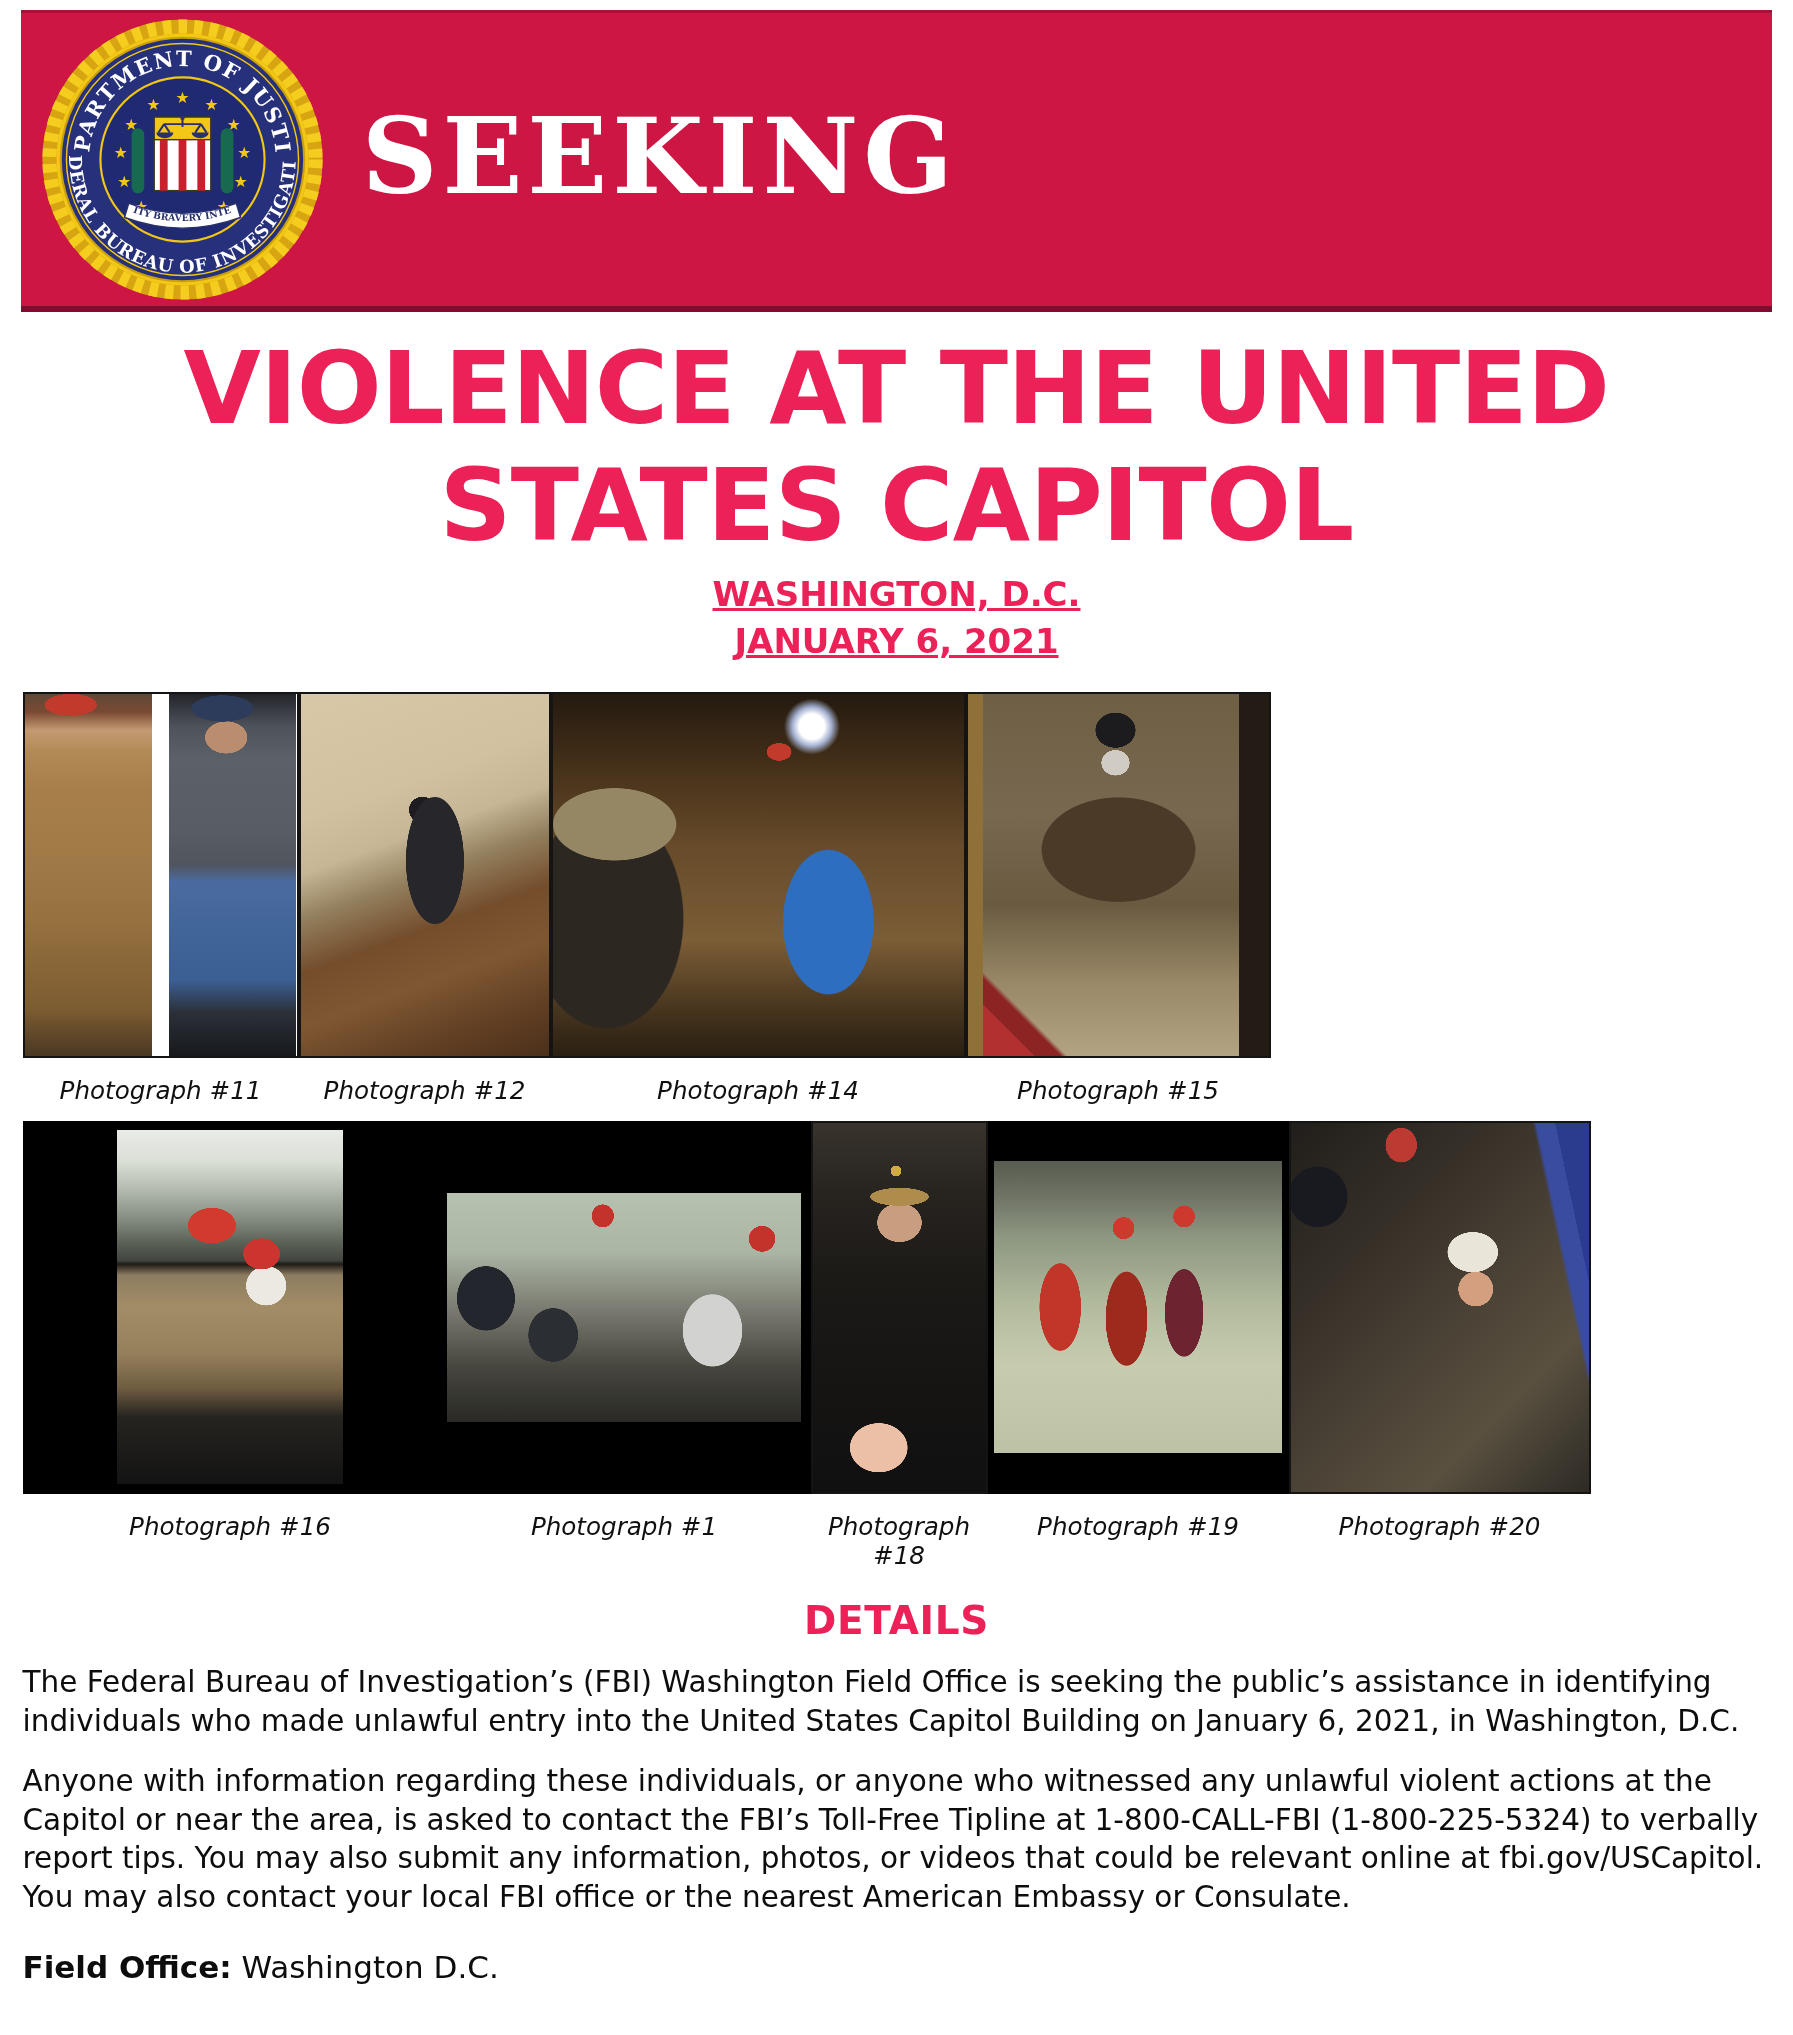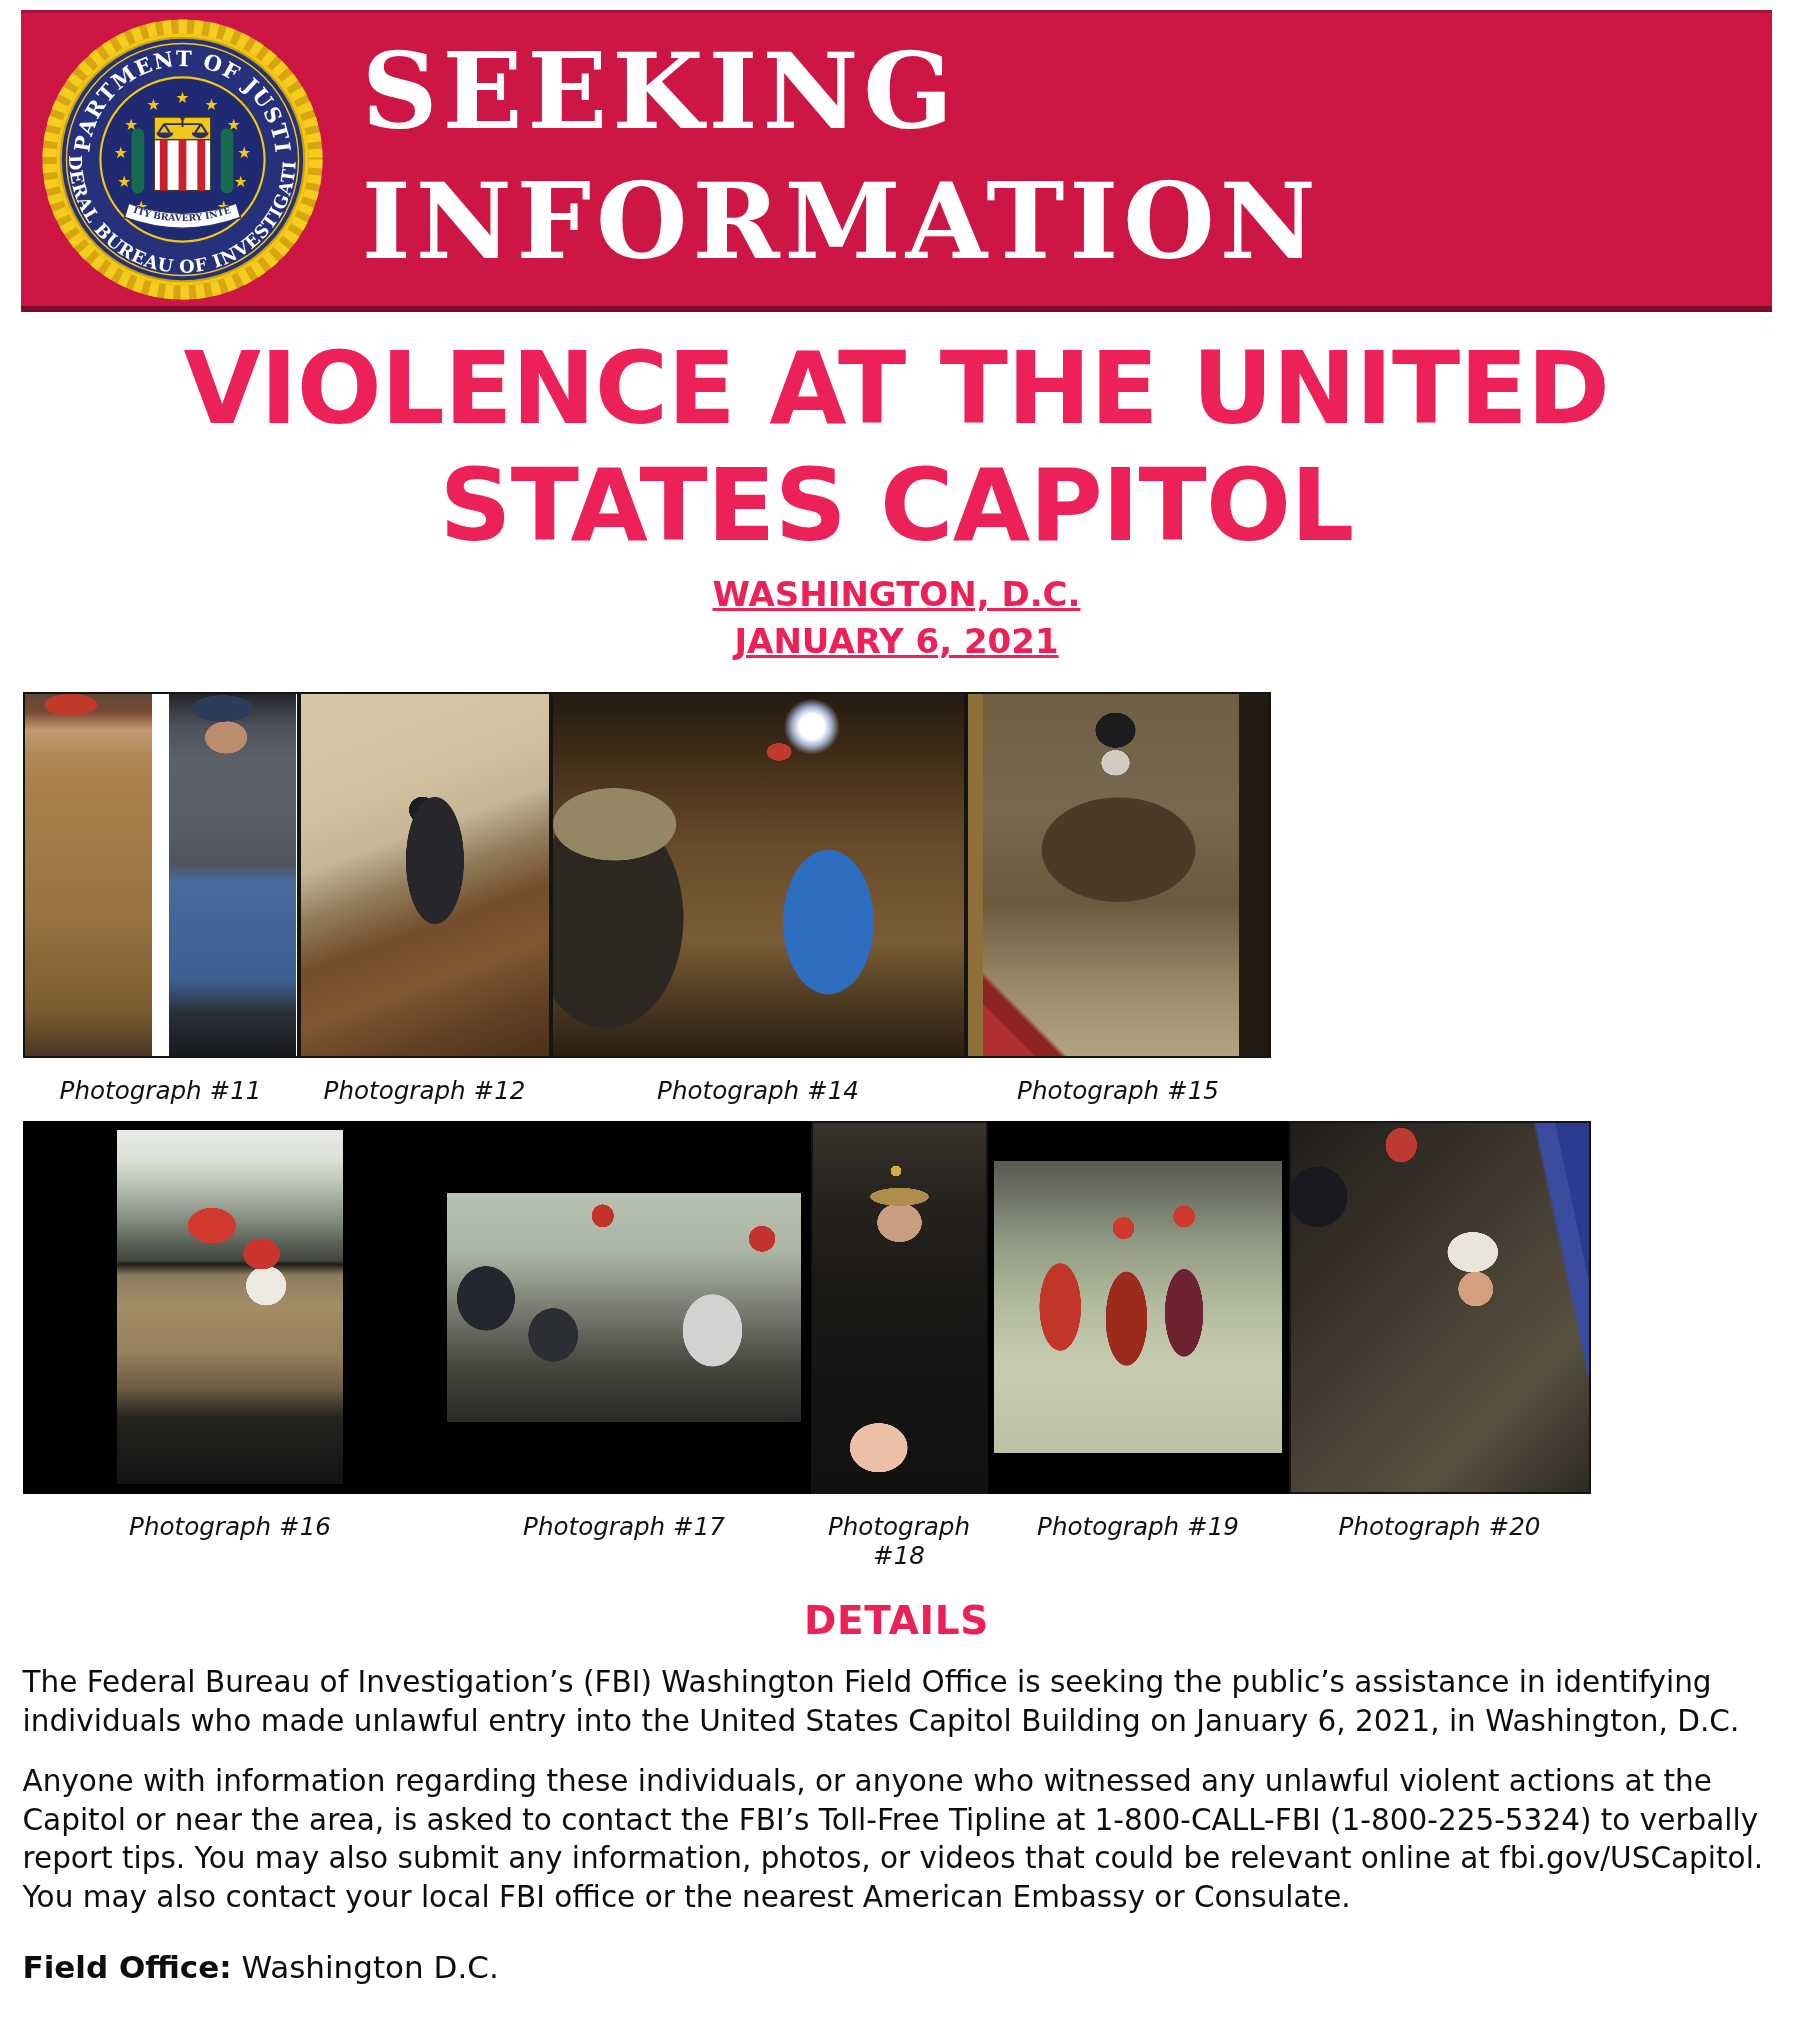--- a/index.html
+++ b/index.html
@@ -170,21 +170,20 @@
       <rect x="97.25" y="86" width="5.5" height="36" fill="#c8202c"></rect>
       <rect x="110.5" y="86" width="5.5" height="36" fill="#c8202c"></rect>
       <path d="M62 131 q 38 14 76 0 l 3 10 q -41 15 -82 0 z" fill="#ffffff" stroke="#28306e" stroke-width="1"></path>
       <text font-size="6.5" fill="#28306e" font-family="'DejaVu Serif',serif" font-weight="bold">
         <textPath href="#ribbonArc" startOffset="50%" text-anchor="middle">FIDELITY BRAVERY INTEGRITY</textPath>
       </text>
     </g>
   </svg>
   <div class="banner-text">
     <div>SEEKING</div>
-    <div>INFORMATION</div>
   </div>
 </header>
 
 <h1 class="title">
   <span>VIOLENCE AT THE UNITED</span><br>
   <span>STATES CAPITOL</span>
 </h1>
 
 <div class="subtitles">
   <div>WASHINGTON, D.C.</div>
@@ -218,21 +217,21 @@
   <figure class="cell c16">
     <div class="ph p16 black">
       <div class="video"></div>
     </div>
     <figcaption>Photograph #16</figcaption>
   </figure>
   <figure class="cell c17">
     <div class="ph p17 black">
       <div class="frame"></div>
     </div>
-    <figcaption>Photograph #17</figcaption>
+    <figcaption>Photograph #1</figcaption>
   </figure>
   <figure class="cell c18">
     <div class="ph p18"></div>
     <figcaption>Photograph #18</figcaption>
   </figure>
   <figure class="cell c19">
     <div class="ph p19 black">
       <div class="frame"></div>
     </div>
     <figcaption>Photograph #19</figcaption>

